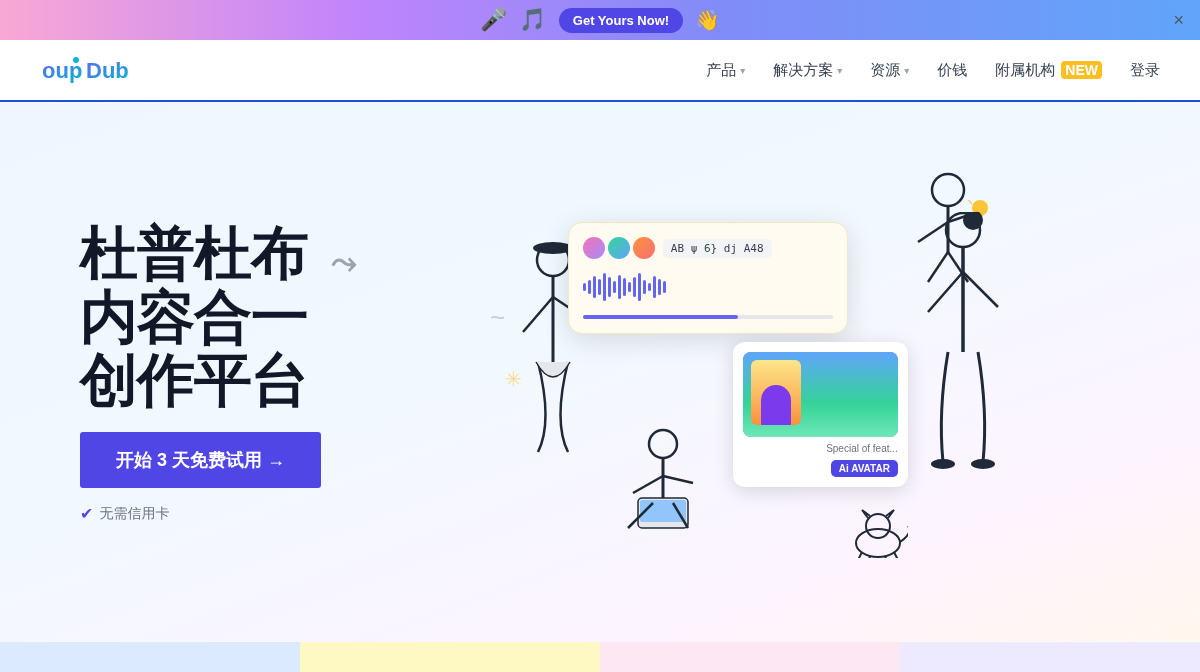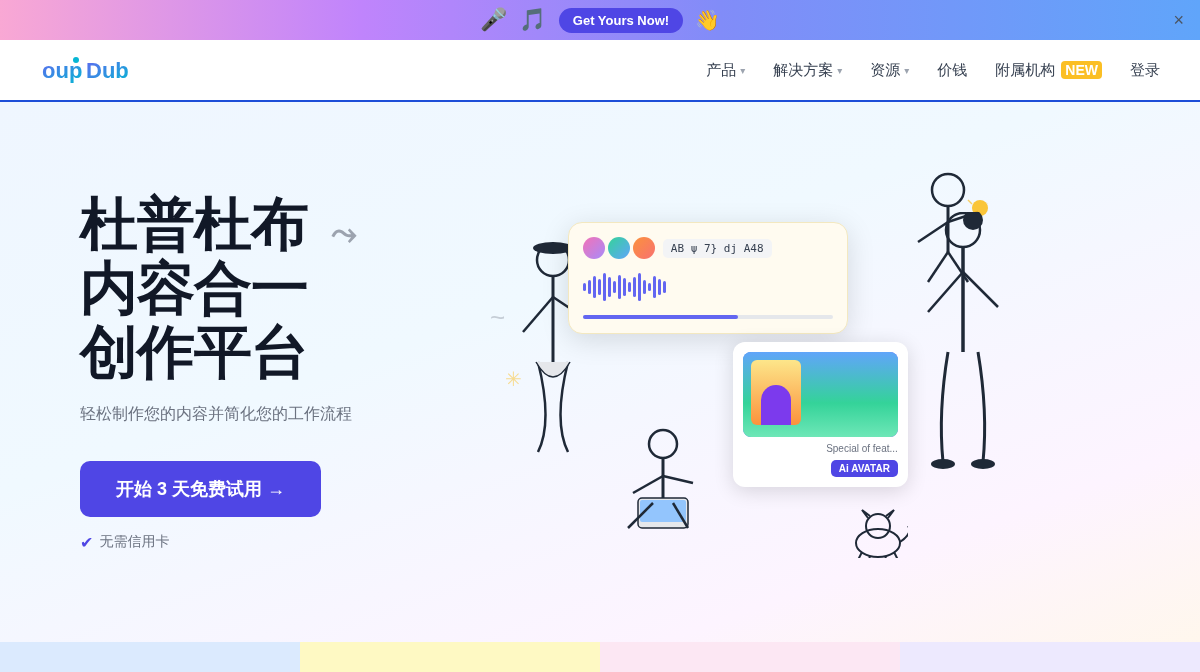--- a/index.html
+++ b/index.html
@@ -48,21 +48,21 @@
       display: flex; align-items: center; justify-content: space-between;
       padding: 60px 60px 60px 80px; min-height: 500px; position: relative; overflow: hidden;
     }
     .hero-left { max-width: 480px; z-index: 2; }
     .hero-title {
       font-size: 58px; font-weight: 900; color: #111827; line-height: 1.1;
       margin-bottom: 20px; letter-spacing: -1px;
     }
     .hero-subtitle { font-size: 16px; color: #6b7280; margin-bottom: 36px; }
     .hero-cta {
-      background: #4f46e5; color: white; border: none; border-radius: 10px;
+      background: #4f46e5; color: white; border: none; border-radius: 3px;
       padding: 16px 36px; font-size: 18px; font-weight: 700; cursor: pointer;
       display: inline-flex; align-items: center; gap: 8px; margin-bottom: 16px;
     }
     .hero-no-card { display: flex; align-items: center; gap: 6px; color: #6b7280; font-size: 14px; }
     .hero-no-card-icon { color: #4f46e5; font-size: 16px; }
 
     
     .hero-right {
       flex: 1; display: flex; justify-content: center; align-items: center;
       position: relative; min-height: 420px;
@@ -135,21 +135,20 @@
 </nav>
 
 <section class="hero">
   <div class="hero-left">
     <h1 class="hero-title">
       <span>杜普杜布</span>
       <span style="font-size:32px; color:#9ca3af; margin-left:8px;">⤳</span><br>
       <span>内容合一</span><br>
       <span>创作平台</span>
     </h1>
-    <p class="hero-subtitle">轻松制作您的内容并简化您的工作流程</p>
     <button class="hero-cta">开始 3 天免费试用 →</button>
     <div class="hero-no-card">
       <span class="hero-no-card-icon">✔</span>
       <span>无需信用卡</span>
     </div>
   </div>
 
   <div style="position:absolute; top:200px; left:490px; font-size:26px; color:#9ca3af; opacity:0.5; z-index:1;">~</div>
   <div style="position:absolute; top:265px; left:505px; font-size:20px; color:#fbbf24; opacity:0.5; z-index:1;">✳</div>
 
@@ -241,21 +240,21 @@
       </div>
 
       <div style="position:absolute; left:80px; top:60px; width:280px; background:#fffbf0; border-radius:14px; box-shadow:0 6px 28px rgba(0,0,0,0.13); padding:14px; z-index:4; border:1px solid #f3e8c0;">
 
         <div style="display:flex; align-items:center; gap:8px; margin-bottom:10px;">
           <div style="display:flex; gap:3px;">
             <div style="width:22px;height:22px;border-radius:50%;background:linear-gradient(135deg,#f472b6,#a78bfa);"></div>
             <div style="width:22px;height:22px;border-radius:50%;background:linear-gradient(135deg,#34d399,#60a5fa);"></div>
             <div style="width:22px;height:22px;border-radius:50%;background:linear-gradient(135deg,#fb923c,#f87171);"></div>
           </div>
-          <div style="background:#f3f4f6; border-radius:5px; padding:3px 8px; font-size:11px; color:#374151; font-family:monospace;">AB ψ 7} dj A48</div>
+          <div style="background:#f3f4f6; border-radius:5px; padding:3px 8px; font-size:11px; color:#374151; font-family:monospace;">AB ψ 6} dj A48</div>
         </div>
 
         <div style="display:flex; align-items:center; gap:2px; height:36px; margin-bottom:10px;">
           <div style="width:3px;height:8px;background:#6366f1;border-radius:2px;"></div>
           <div style="width:3px;height:14px;background:#6366f1;border-radius:2px;"></div>
           <div style="width:3px;height:22px;background:#6366f1;border-radius:2px;"></div>
           <div style="width:3px;height:16px;background:#6366f1;border-radius:2px;"></div>
           <div style="width:3px;height:28px;background:#6366f1;border-radius:2px;"></div>
           <div style="width:3px;height:20px;background:#6366f1;border-radius:2px;"></div>
           <div style="width:3px;height:12px;background:#6366f1;border-radius:2px;"></div>

